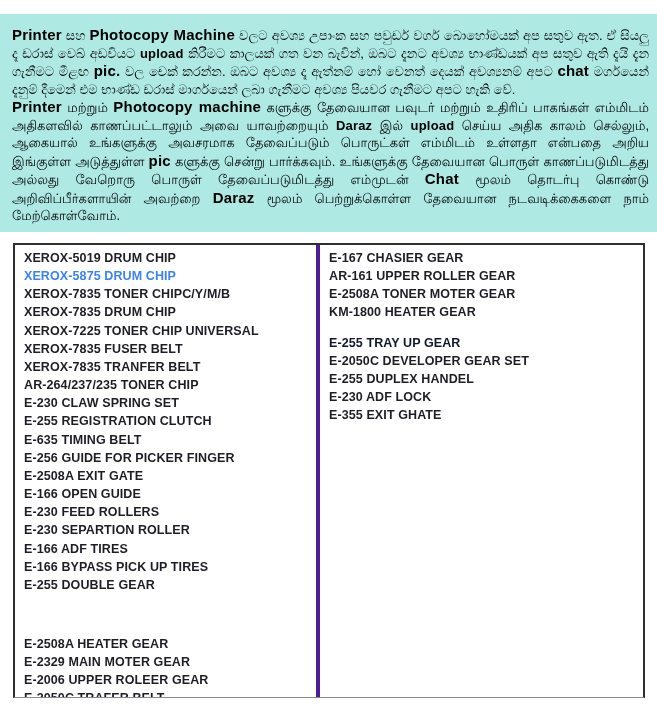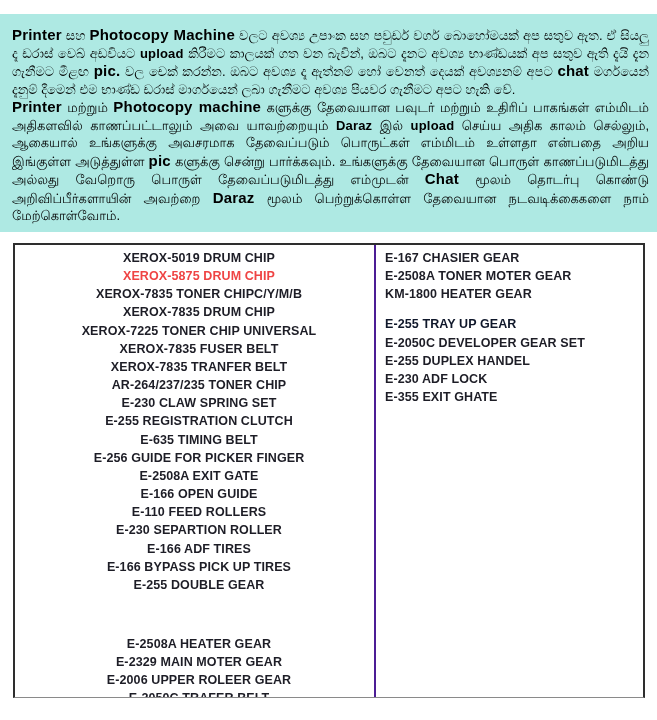--- a/index.html
+++ b/index.html
@@ -49,23 +49,22 @@
     border-bottom: 1px solid #8a8a8a;
     display: flex;
     background: #ffffff;
   }
   .parts-col {
     box-sizing: border-box;
     padding: 4px 0 0 9px;
     overflow: hidden;
   }
   .parts-col.left {
-    width: 361px;
-    border-right: 2px solid #4c1d95;
-    text-align: center;
+    width: 305px;
+    border-right: 4px solid #4c1d95;
   }
   .parts-col.right {
     flex: 1;
   }
   .part-row {
     font-weight: bold;
     font-size: 12.5px;
     line-height: 18.15px;
     color: #1d1d26;
     white-space: nowrap;
@@ -78,46 +77,47 @@
 <div id="page">
 
   <div class="notice" style="background: rgb(174, 233, 227); color: rgb(0, 0, 0);">
     <p><span class="em lg">Printer</span><span> සහ </span><span class="em lg">Photocopy Machine</span><span> වලට අවශ්‍ය උපාංක සහ පවුඩර් වර්ග බොහෝමයක් අප සතුව ඇත. ඒ සියලු දෑ ඩරාස් වෙබ් අඩවියට </span><span class="em">upload</span><span> කිරීමට කාලයක් ගත වන බැවින්, ඔබට දැනට අවශ්‍ය භාණ්ඩයක් අප සතුව ඇති දැයි දැන ගැනීමට මීළඟ </span><span class="em lg">pic.</span><span> වල චෙක් කරන්න. ඔබට අවශ්‍ය දෑ ඇත්නම් හෝ වෙනත් දෙයක් අවශ්‍යනම් අපට </span><span class="em lg">chat</span><span> මර්ගයෙන් දැනුම් දීමෙන් එම භාණ්ඩ ඩරාස් මාර්ගයෙන් ලබා ගැනීමට අවශ්‍ය පියවර ගැනීමට අපට හැකි වේ.</span></p>
     <p><span class="em lg">Printer</span><span> மற்றும் </span><span class="em lg">Photocopy machine</span><span> களுக்கு தேவையான பவுடர் மற்றும் உதிரிப் பாகங்கள் எம்மிடம் அதிகளவில் காணப்பட்டாலும் அவை யாவற்றையும் </span><span class="em">Daraz</span><span> இல் </span><span class="em">upload</span><span> செய்ய அதிக காலம் செல்லும், ஆகையால் உங்களுக்கு அவசரமாக தேவைப்படும் பொருட்கள் எம்மிடம் உள்ளதா என்பதை அறிய இங்குள்ள அடுத்துள்ள </span><span class="em lg">pic</span><span> களுக்கு சென்று பார்க்கவும். உங்களுக்கு தேவையான பொருள் காணப்படுமிடத்து அல்லது வேறொரு பொருள் தேவைப்படுமிடத்து எம்முடன் </span><span class="em lg">Chat</span><span> மூலம் தொடர்பு கொண்டு அறிவிப்பீர்களாயின் அவற்றை </span><span class="em lg">Daraz</span><span> மூலம் பெற்றுக்கொள்ள தேவையான நடவடிக்கைகளை நாம் மேற்கொள்வோம்.</span></p>
   </div>
 
   <div class="parts-table">
     <div class="parts-col left">
         <div class="part-row" style="color: rgb(29, 29, 38);">XEROX-5019 DRUM CHIP</div>
-        <div class="part-row" style="color: #ef4444;">XEROX-5875 DRUM CHIP</div>
+        <div class="part-row" style="color: #3b82f6;">XEROX-5875 DRUM CHIP</div>
         <div class="part-row" style="color: rgb(29, 29, 38);">XEROX-7835 TONER CHIPC/Y/M/B</div>
         <div class="part-row" style="color: rgb(29, 29, 38);">XEROX-7835 DRUM CHIP</div>
         <div class="part-row" style="color: rgb(29, 29, 38);">XEROX-7225 TONER CHIP UNIVERSAL</div>
         <div class="part-row" style="color: rgb(29, 29, 38);">XEROX-7835 FUSER BELT</div>
         <div class="part-row" style="color: rgb(29, 29, 38);">XEROX-7835 TRANFER BELT</div>
         <div class="part-row" style="color: rgb(29, 29, 38);">AR-264/237/235 TONER CHIP</div>
         <div class="part-row" style="color: rgb(29, 29, 38);">E-230 CLAW SPRING SET</div>
         <div class="part-row" style="color: rgb(29, 29, 38);">E-255 REGISTRATION CLUTCH</div>
         <div class="part-row" style="color: rgb(29, 29, 38);">E-635 TIMING BELT</div>
         <div class="part-row" style="color: rgb(29, 29, 38);">E-256 GUIDE FOR PICKER FINGER</div>
         <div class="part-row" style="color: rgb(29, 29, 38);">E-2508A EXIT GATE</div>
         <div class="part-row" style="color: rgb(29, 29, 38);">E-166 OPEN GUIDE</div>
-        <div class="part-row" style="color: rgb(29, 29, 38);">E-110 FEED ROLLERS</div>
+        <div class="part-row" style="color: rgb(29, 29, 38);">E-230 FEED ROLLERS</div>
         <div class="part-row" style="color: rgb(29, 29, 38);">E-230 SEPARTION ROLLER</div>
         <div class="part-row" style="color: rgb(29, 29, 38);">E-166 ADF TIRES</div>
         <div class="part-row" style="color: rgb(29, 29, 38);">E-166 BYPASS PICK UP TIRES</div>
         <div class="part-row" style="color: rgb(29, 29, 38);">E-255 DOUBLE GEAR</div>
         <div class="part-row" style="color: rgb(29, 29, 38); margin-top: 41px;">E-2508A HEATER GEAR</div>
         <div class="part-row" style="color: rgb(29, 29, 38);">E-2329 MAIN MOTER GEAR</div>
         <div class="part-row" style="color: rgb(29, 29, 38);">E-2006 UPPER ROLEER GEAR</div>
         <div class="part-row" style="color: rgb(29, 29, 38);">E-2050C TRAFER BELT</div>
         <div class="part-row" style="color: rgb(29, 29, 38);">E-2508A MAIN CHAGER ASSAMBLY</div>
       </div>
     <div class="parts-col right">
         <div class="part-row" style="color: rgb(29, 29, 38);">E-167 CHASIER GEAR</div>
+        <div class="part-row" style="color: rgb(29, 29, 38);">AR-161 UPPER ROLLER GEAR</div>
         <div class="part-row" style="color: rgb(29, 29, 38);">E-2508A TONER MOTER GEAR</div>
         <div class="part-row" style="color: rgb(29, 29, 38);">KM-1800 HEATER GEAR</div>
         <div class="part-row" style="color: #0f172a; margin-top: 12px;">E-255 TRAY UP GEAR</div>
         <div class="part-row" style="color: rgb(29, 29, 38);">E-2050C DEVELOPER GEAR SET</div>
         <div class="part-row" style="color: rgb(29, 29, 38);">E-255 DUPLEX HANDEL</div>
         <div class="part-row" style="color: rgb(29, 29, 38);">E-230 ADF LOCK</div>
         <div class="part-row" style="color: rgb(29, 29, 38);">E-355 EXIT GHATE</div>
       </div>
   </div>
 

